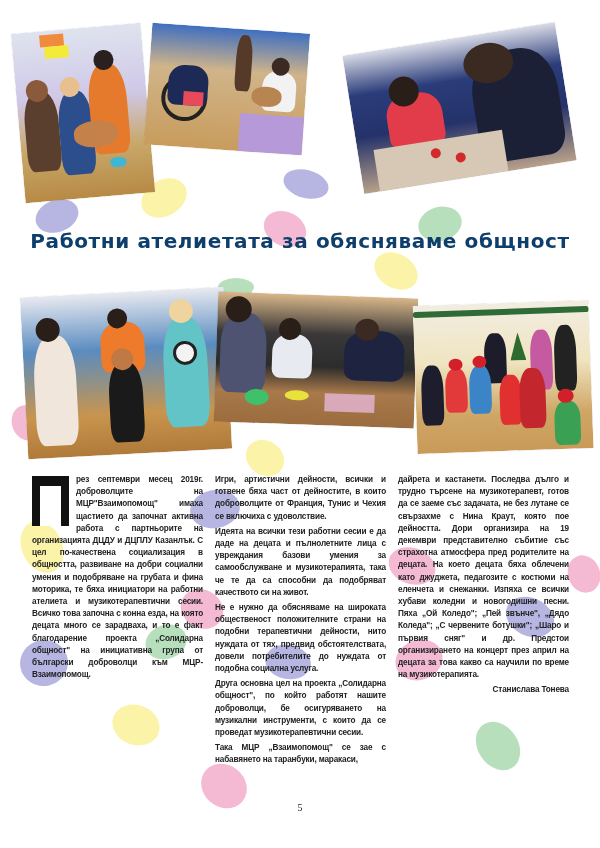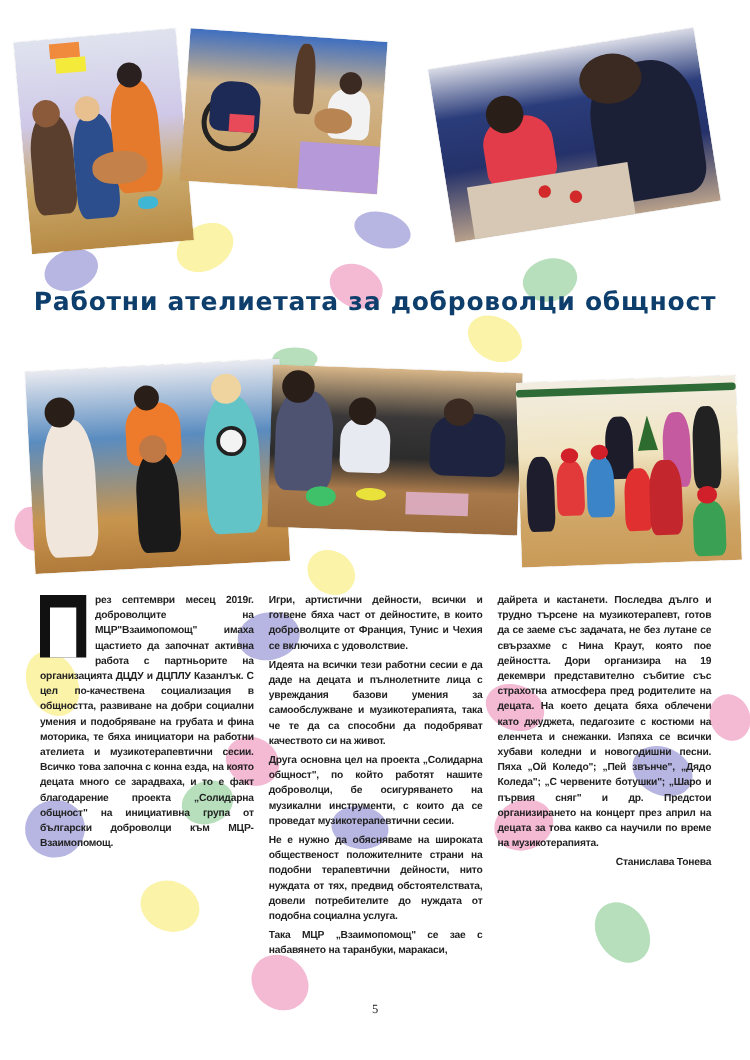--- a/index.html
+++ b/index.html
@@ -147,21 +147,21 @@
   <div class="scene" style="background:linear-gradient(180deg,#d9dbe6 0%,#2a3c7a 30%,#25326a 60%,#b8a08a 100%);"></div>
   <div class="fig" style="left:34px;top:48px;width:56px;height:54px;background:#e23c4a;"></div>
   <div class="head" style="left:40px;top:30px;width:30px;height:30px;background:#2a1e18;"></div>
   <div class="fig" style="left:122px;top:20px;width:86px;height:110px;background:#1c2036;"></div>
   <div class="head" style="left:118px;top:10px;width:50px;height:40px;background:#3a2a22;"></div>
   <div class="prop" style="left:16px;top:98px;width:130px;height:42px;background:#d6c8b4;"></div>
   <div class="prop" style="left:72px;top:106px;width:10px;height:10px;border-radius:50%;background:#d22a2a;"></div>
   <div class="prop" style="left:96px;top:114px;width:10px;height:10px;border-radius:50%;background:#d22a2a;"></div>
 </div>
 
-<div class="title">Работни ателиетата за доброволци общност</div>
+<div class="title">Работни ателиетата за обясняваме общност</div>
 
 <div class="photo" style="left:24px;top:292px;width:204px;height:162px;transform:rotate(-3deg);">
   <div class="scene" style="background:linear-gradient(180deg,#e9eaf0 0%,#5a8cc0 35%,#c8954e 75%,#b07a3a 100%);"></div>
   <div class="fig" style="left:10px;top:40px;width:42px;height:110px;background:#f1e6dc;"></div>
   <div class="head" style="left:14px;top:22px;width:24px;height:24px;background:#2a1e18;"></div>
   <div class="fig" style="left:78px;top:30px;width:44px;height:50px;background:#ee7a2c;"></div>
   <div class="head" style="left:86px;top:16px;width:20px;height:20px;background:#2a1e18;"></div>
   <div class="fig" style="left:84px;top:70px;width:34px;height:80px;background:#1a1a1a;"></div>
   <div class="head" style="left:88px;top:56px;width:22px;height:22px;background:#c07844;"></div>
   <div class="fig" style="left:140px;top:28px;width:44px;height:110px;background:#62c4c6;"></div>
@@ -202,22 +202,22 @@
 
 <div class="columns">
   <div class="col">
     <p>
       <span class="dropcap"></span><span>рез септември месец 2019г. доброволците на МЦР"Взаимопомощ" имаха щастието да започнат активна работа с партньорите на организацията ДЦДУ и ДЦПЛУ Казанлък. С цел по-качествена социализация в общността, развиване на добри социални умения и подобряване на грубата и фина моторика, те бяха инициатори на работни ателиета и музикотерапевтични сесии. Всичко това започна с конна езда, на която децата много се зарадваха, и то е факт благодарение проекта „Солидарна общност" на инициативна група от български доброволци към МЦР-Взаимопомощ.</span>
     </p>
   </div>
   <div class="col">
     <p>Игри, артистични дейности, всички и готвене бяха част от дейностите, в които доброволците от Франция, Тунис и Чехия се включиха с удоволствие.</p>
     <p>Идеята на всички тези работни сесии е да даде на децата и пълнолетните лица с увреждания базови умения за самообслужване и музикотерапията, така че те да са способни да подобряват качеството си на живот.</p>
+    <p>Не е нужно да обясняваме на широката общественост положителните страни на подобни терапевтични дейности, нито нуждата от тях, предвид обстоятелствата, довели потребителите до нуждата от подобна социална услуга.</p>
     <p>Друга основна цел на проекта „Солидарна общност", по който работят нашите доброволци, бе осигуряването на музикални инструменти, с които да се проведат музикотерапевтични сесии.</p>
-    <p>Не е нужно да обясняваме на широката общественост положителните страни на подобни терапевтични дейности, нито нуждата от тях, предвид обстоятелствата, довели потребителите до нуждата от подобна социална услуга.</p>
     <p>Така МЦР „Взаимопомощ" се зае с набавянето на таранбуки, маракаси,</p>
   </div>
   <div class="col">
     <p>дайрета и кастанети. Последва дълго и трудно търсене на музикотерапевт, готов да се заеме със задачата, не без лутане се свързахме с Нина Краут, която пое дейността. Дори организира на 19 декември представително събитие със страхотна атмосфера пред родителите на децата. На което децата бяха облечени като джуджета, педагозите с костюми на еленчета и снежанки. Изпяха се всички хубави коледни и новогодишни песни. Пяха „Ой Коледо"; „Пей звънче", „Дядо Коледа"; „С червените ботушки"; „Шаро и първия сняг" и др. Предстои организирането на концерт през април на децата за това какво са научили по време на музикотерапията.</p>
     <p class="signature">Станислава Тонева</p>
   </div>
 </div>
 
 <div class="page-number">5</div>
 

